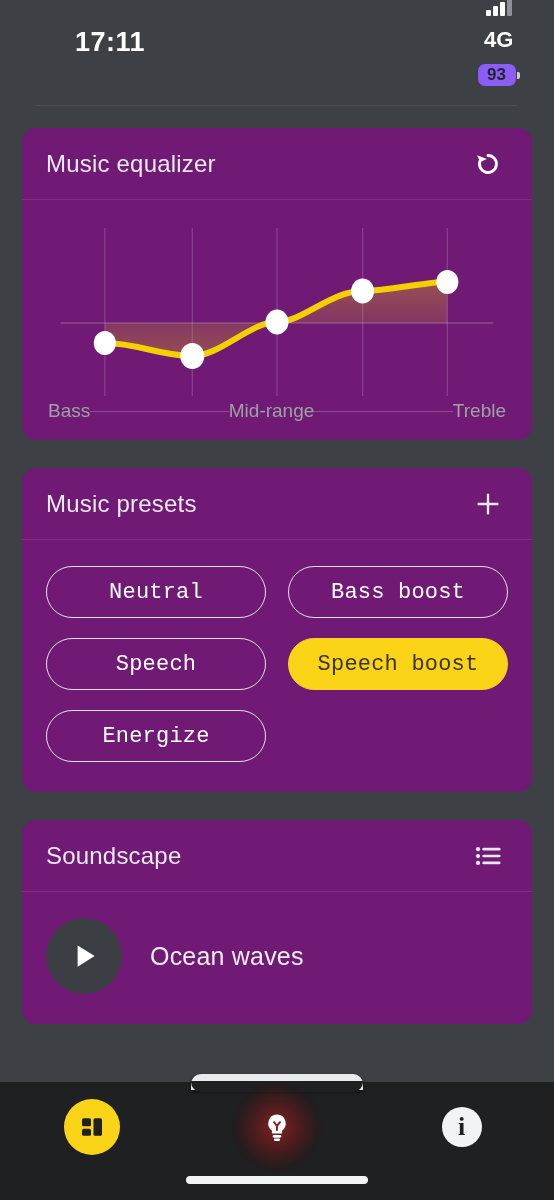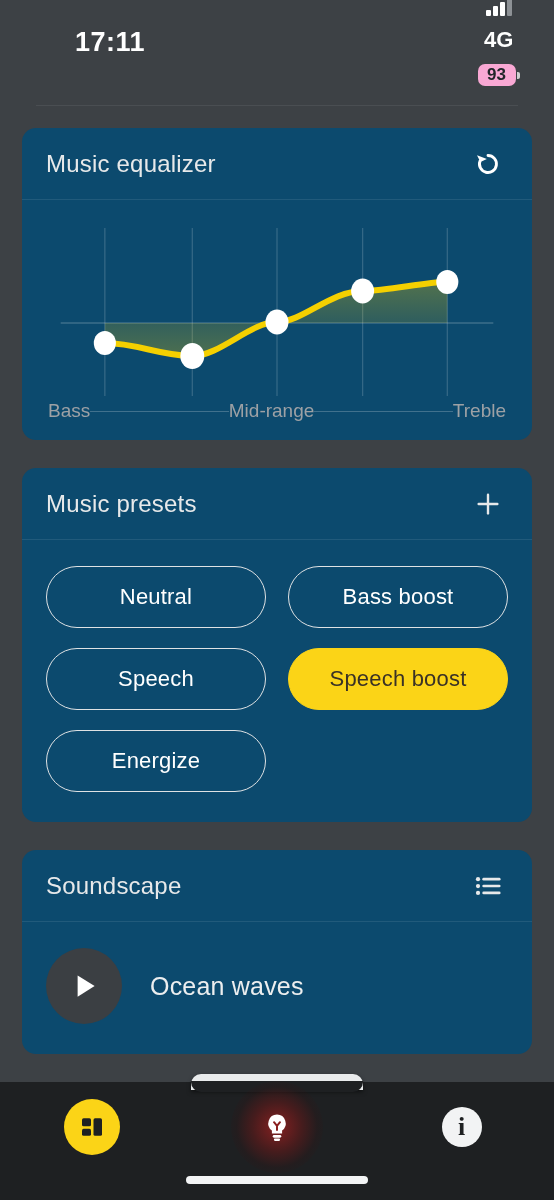--- a/index.html
+++ b/index.html
@@ -39,21 +39,21 @@
   }
   .signal-bars { display:flex; align-items:flex-end; gap:2.5px; height:18px; }
   .signal-bars i { width:4.5px; background:#fff; border-radius:1px; display:block; }
   .signal-bars i:nth-child(1){ height:6px; }
   .signal-bars i:nth-child(2){ height:10px; }
   .signal-bars i:nth-child(3){ height:14px; }
   .signal-bars i:nth-child(4){ height:18px; background:#8d9195; }
   #status-network { font-size:22px; font-weight:bold; color:#fff; letter-spacing:0px; }
   #battery-wrap { display:flex; align-items:center; }
   #battery-badge {
-    background:#f9a8d4; color:#23262a;
+    background:#8b5cf6; color:#23262a;
     font-size:17px; font-weight:bold;
     border-radius:7px;
     padding:2.5px 7px 3px 7px;
     line-height:1;
     min-width:38px;
     text-align:center;
   }
   #battery-nub {
     width:3px; height:7px; background:#fff; opacity:.75;
     border-radius:0 2px 2px 0; margin-left:1.5px;
@@ -61,21 +61,21 @@
 
   
   #scroll-divider {
     position:absolute; left:36px; right:36px; top:105px;
     height:1px; background:rgba(255,255,255,0.07);
   }
 
   
   .card {
     margin:0 22px;
-    background:#0c4a6e;
+    background:#701a75;
     border-radius:14px;
     overflow:hidden;
   }
   .card-header {
     height:72px;
     display:flex;
     align-items:center;
     justify-content:space-between;
     padding:0 24px 0 24px;
     border-bottom:1px solid rgba(255,255,255,0.09);
@@ -106,27 +106,27 @@
 
   
   #presets-card { margin-top:28px; }
   #preset-grid {
     display:grid;
     grid-template-columns:1fr 1fr;
     gap:20px 22px;
     padding:26px 24px 30px 24px;
   }
   .preset-btn {
-    height:62px;
+    height:52px;
     border-radius:31px;
     border:1.6px solid #dfe2e4;
     background:transparent;
     color:#fff;
     font-size:22px;
-    font-family:Liberation Sans, sans-serif;
+    font-family:Liberation Mono, monospace;
     display:flex; align-items:center; justify-content:center;
     cursor:pointer;
     letter-spacing:0.2px;
   }
   .preset-btn.selected {
     background:#FBD417;
     border-color:#FBD417;
     color:#3a3226;
   }
 

